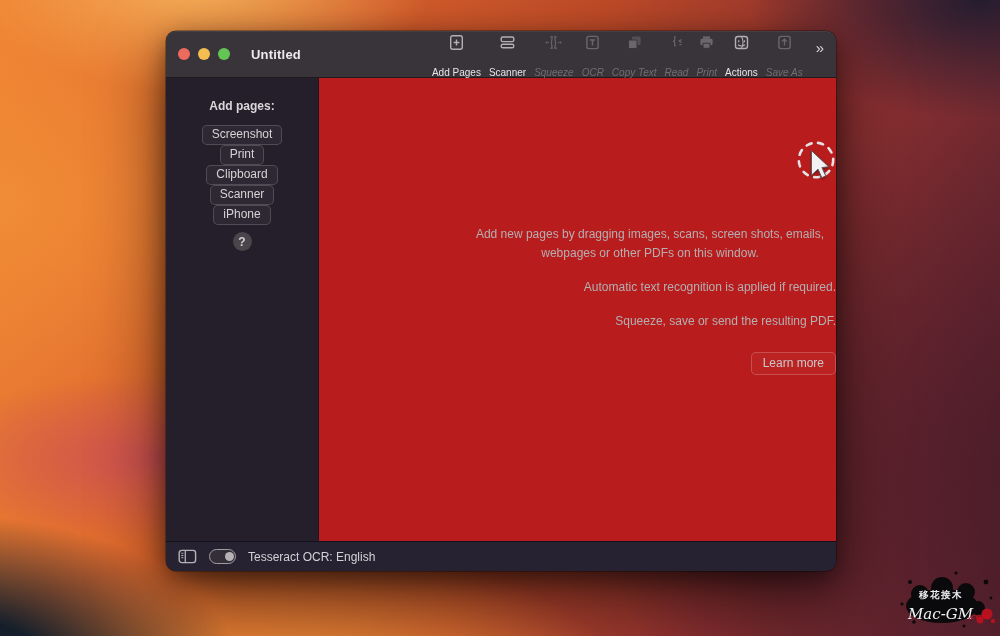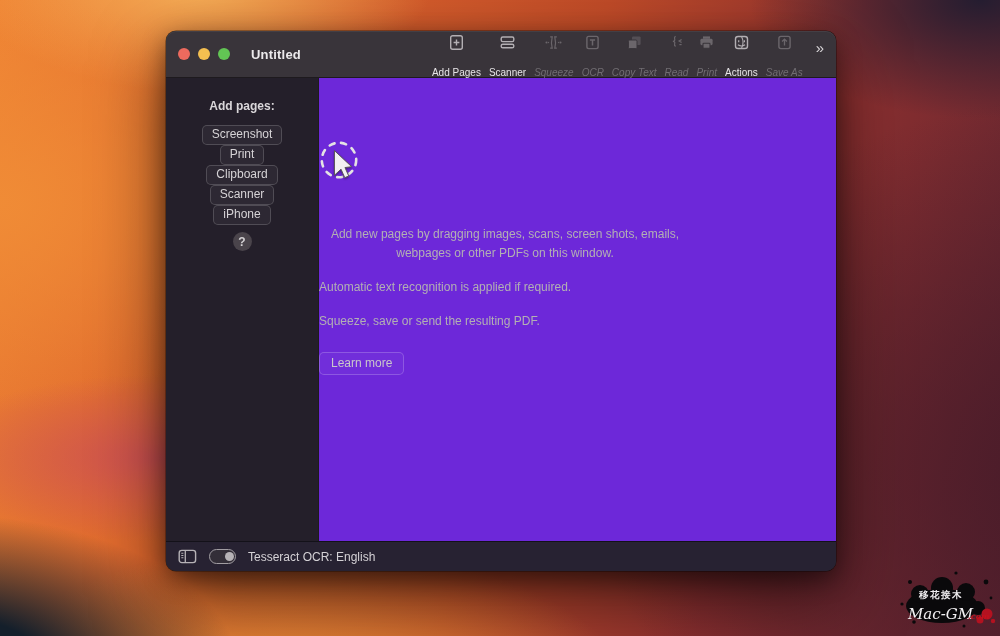--- a/index.html
+++ b/index.html
@@ -63,21 +63,21 @@
     border-radius:5px; padding:2px 9px 3px; line-height:13px; cursor:default;
   }
   .sb-help {
     margin-top:7px; width:19px; height:19px; border-radius:50%;
     background:#4a444b; color:#d4d1d4; font-size:12px; font-weight:bold;
     display:flex; align-items:center; justify-content:center; border:none; font-family:inherit;
   }
 
   
   .content {
-    flex:1; background:#6d28d9; display:flex; flex-direction:column; align-items:flex-start;
+    flex:1; background:#b91c1c; display:flex; flex-direction:column; align-items:flex-end;
     text-align:center; color:#b3b0b3; font-size:12px; border-left:1px solid #1e1b1e;
   }
   .drop-hint { margin-top:62px; width:40px; height:40px; position:relative; }
   .drop-hint svg.dashring { position:absolute; left:0; top:0; }
   .drop-hint svg.cursor { position:absolute; left:13px; top:9px; filter:drop-shadow(0 1px 1px rgba(0,0,0,.4)); }
   .content p { line-height:19px; }
   .p1 { margin-top:45px; width:372px; }
   .p2, .p3 { margin-top:15px; }
   .learn-more {
     margin-top:21px; font-family:inherit; font-size:12px; color:#cac7ca;

